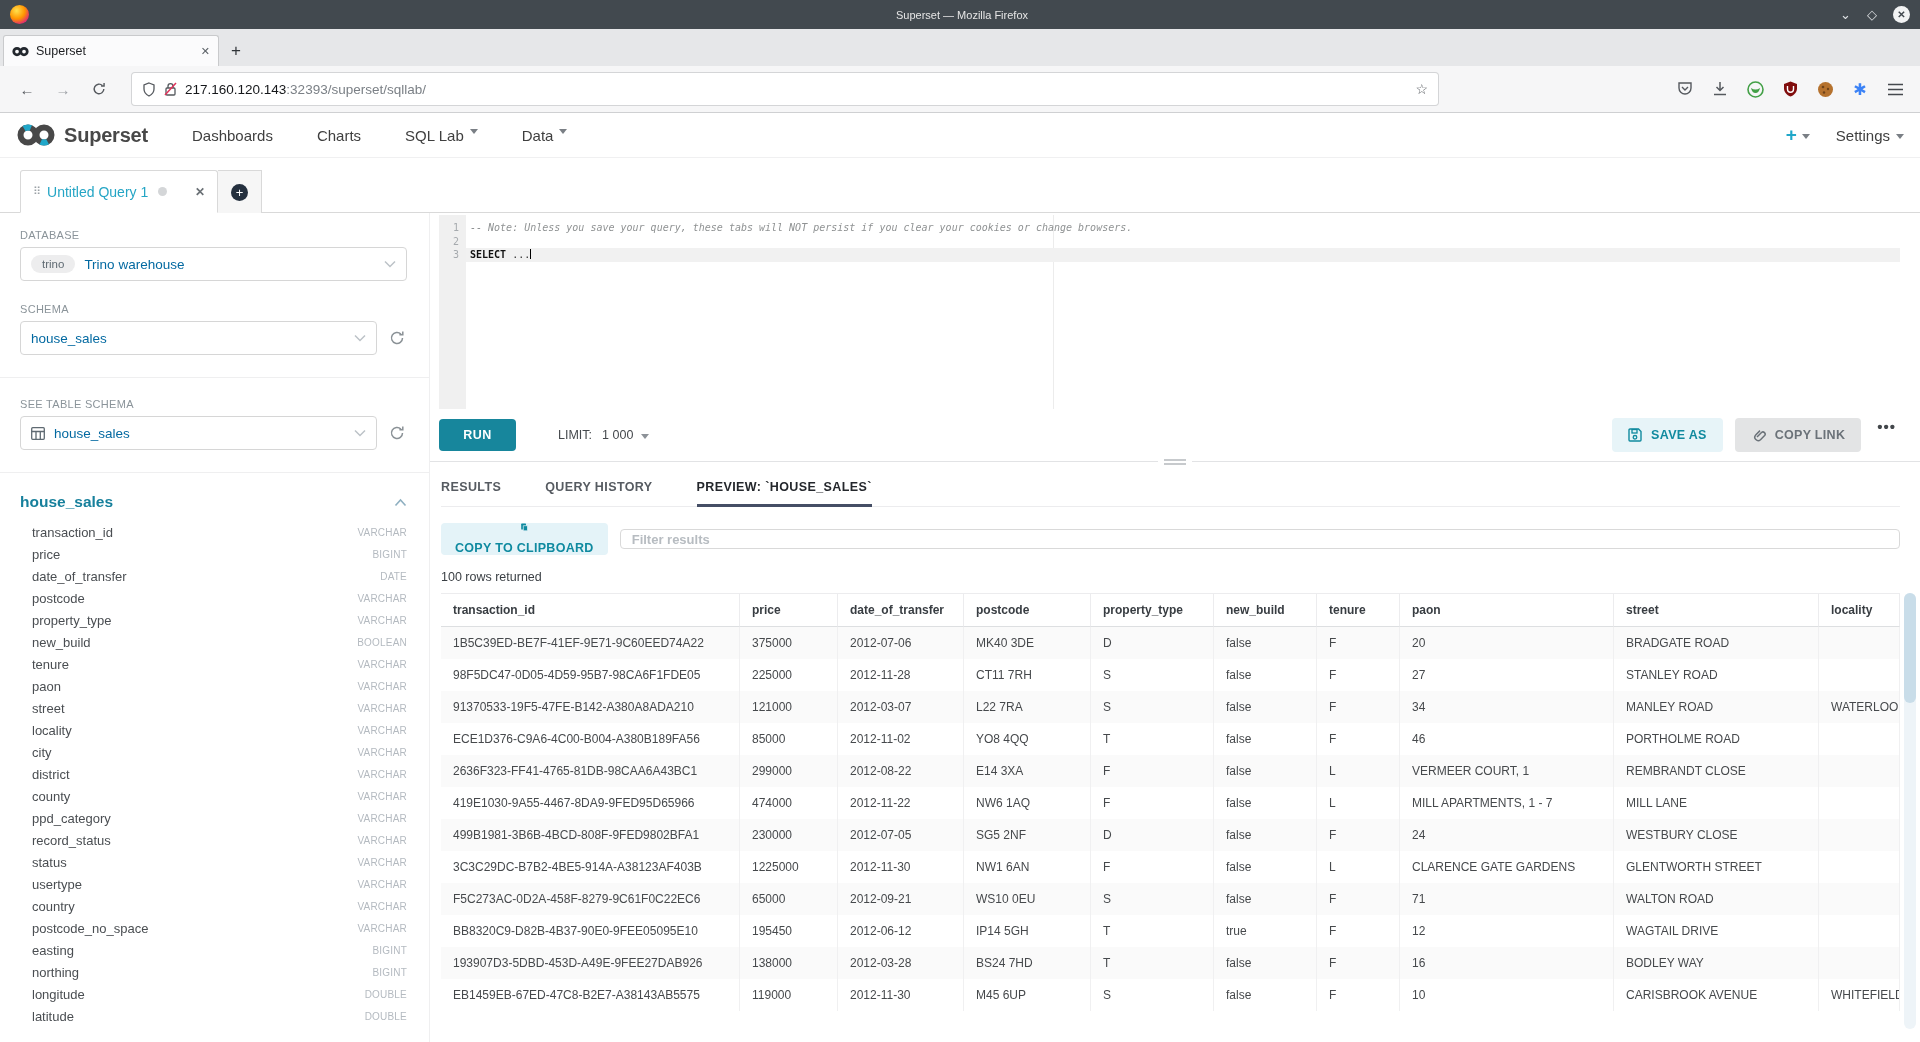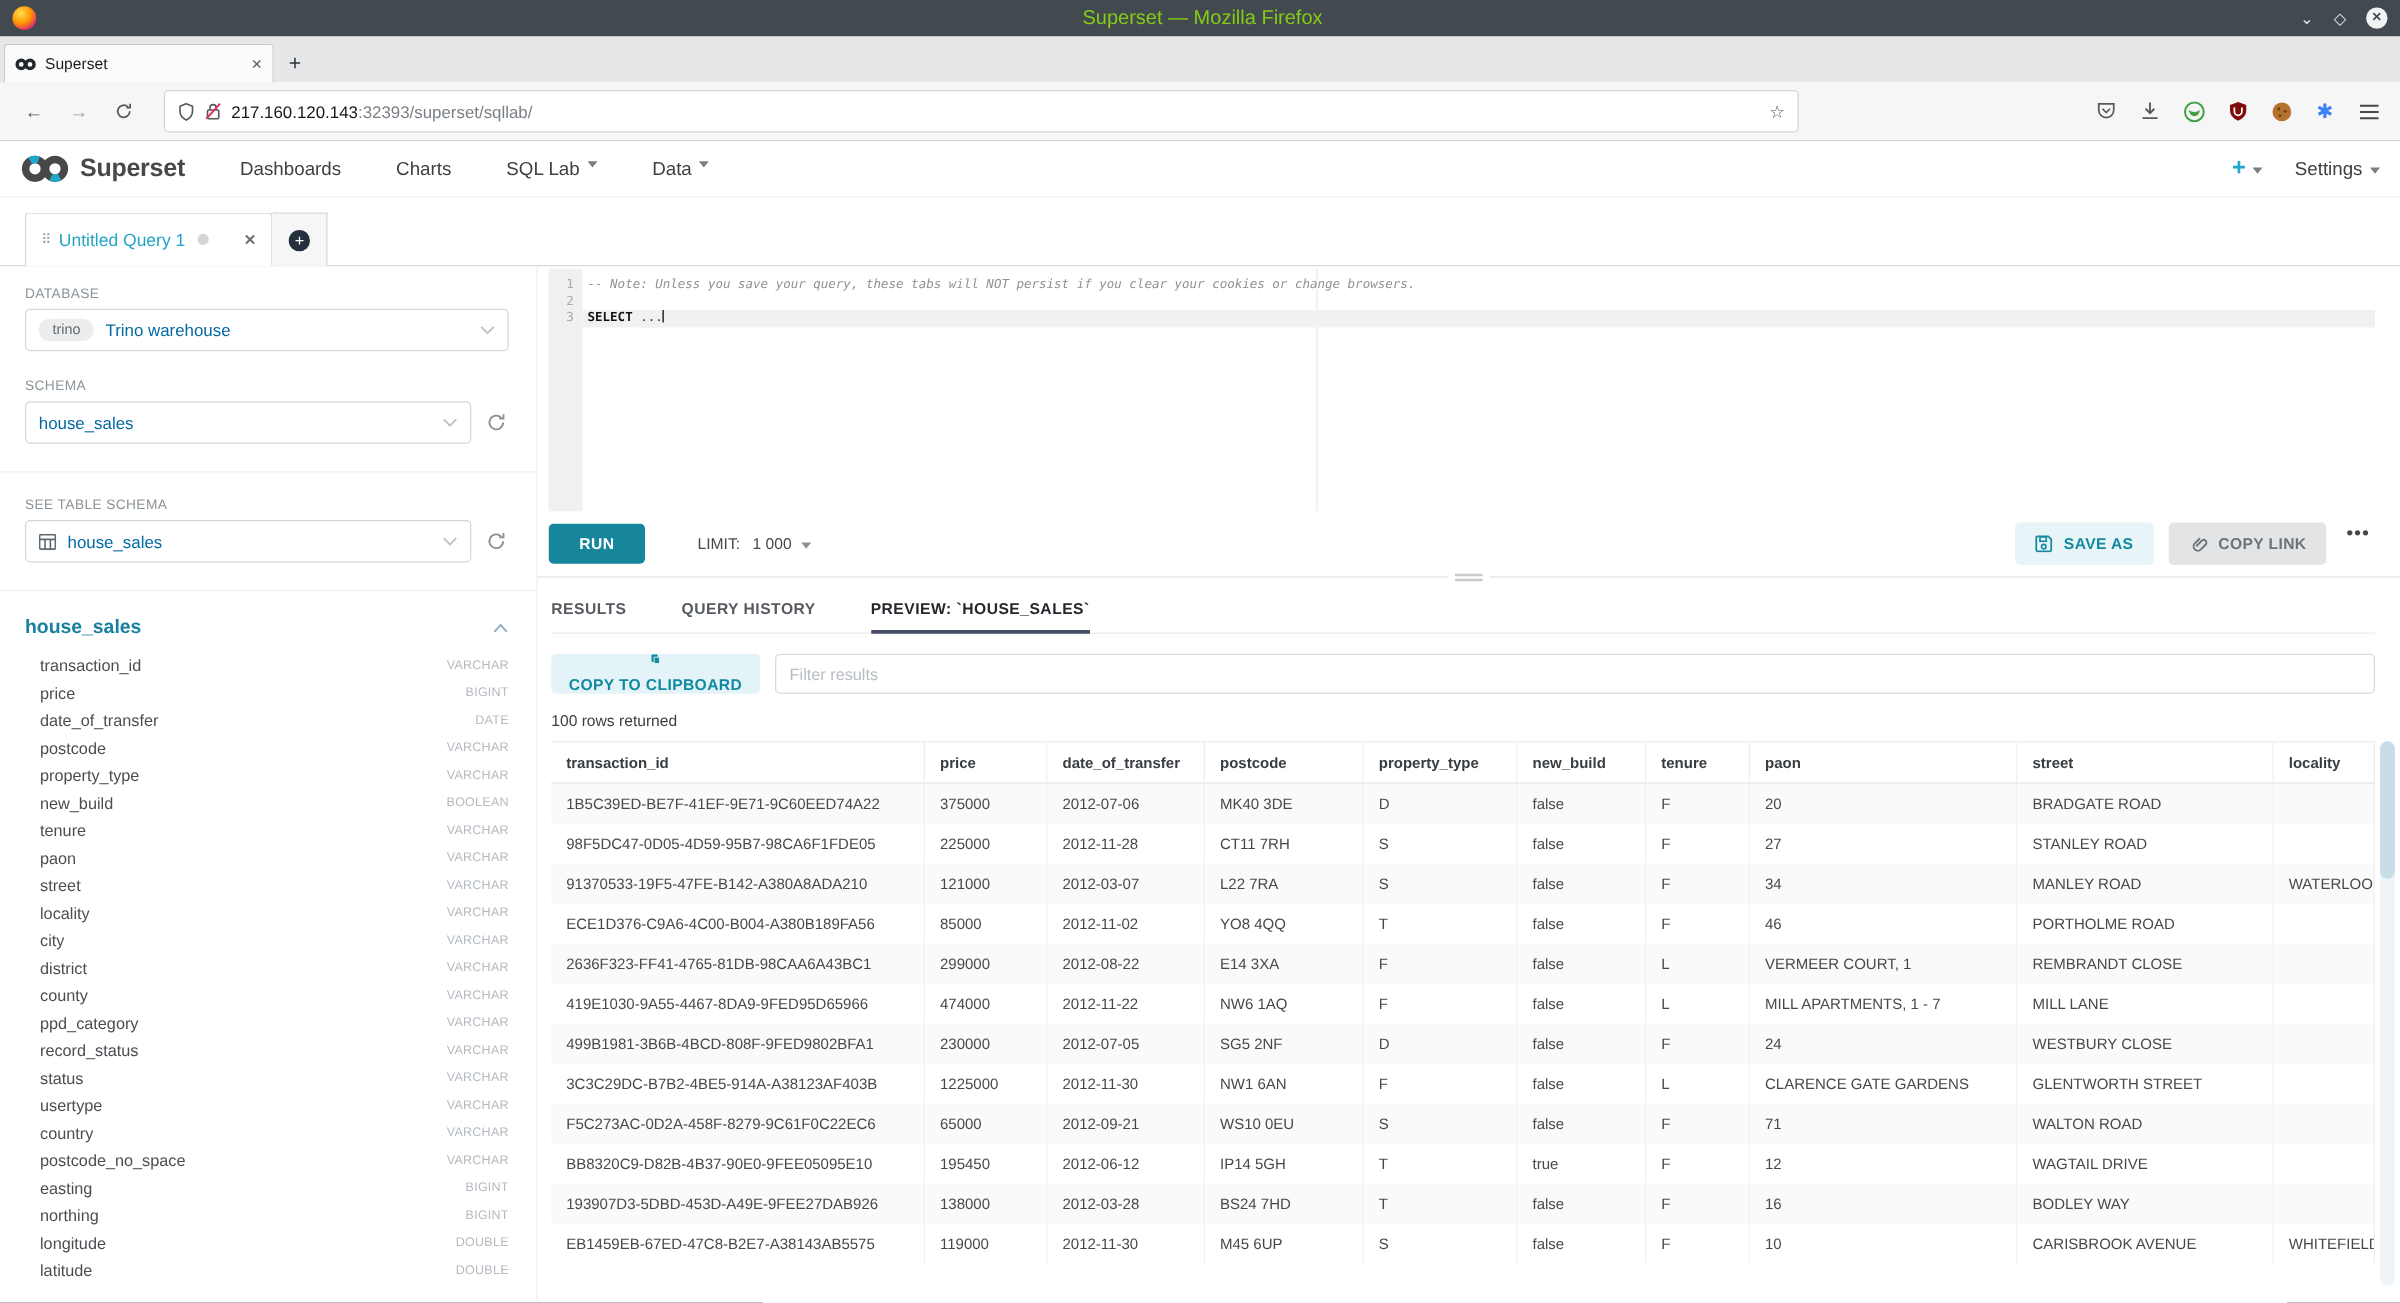--- a/index.html
+++ b/index.html
@@ -4,21 +4,21 @@
 <style>
   * { margin:0; padding:0; box-sizing:border-box; }
   html,body { background:#888; }
   body { font-family:"Liberation Sans", sans-serif; }
   .screen { position:relative; width:1920px; height:1042px; background:#fff; overflow:hidden; }
 
   
   .titlebar { height:29px; background:#42494f; display:flex; align-items:center; padding:0 10px; position:relative; }
   .ff-logo { width:19px; height:19px; border-radius:50%;
     background:radial-gradient(circle at 35% 30%, #ffe14d 0%, #ff9500 45%, #e3306a 75%, #7542e5 100%); }
-  .win-title { position:absolute; left:4px; right:0; text-align:center; color:#84cc16; font-size:16px; pointer-events:none; }
+  .win-title { position:absolute; left:4px; right:0; text-align:center; color:#e5e5e5; font-size:11px; pointer-events:none; }
   .win-controls { margin-left:auto; display:flex; align-items:center; gap:16px; z-index:2; }
   .wc { color:#dfe2e5; font-size:13px; line-height:1; cursor:default; }
   .wc.close { width:17px; height:17px; background:#f2f3f4; color:#42494f; border-radius:50%;
     display:flex; align-items:center; justify-content:center; font-size:10px; font-weight:bold; }
 
   
   .tabbar { height:37px; background:#e6e7e9; display:flex; align-items:flex-end; padding:0 0 0 3px; }
   .btab { width:216px; height:31px; background:#fbfbfc; border:1px solid #c9cacc; border-bottom:none; border-radius:3px 3px 0 0;
     display:flex; align-items:center; gap:7px; padding:0 8px; font-size:12.5px; color:#1c1e21; }
   .btab .tabclose { margin-left:auto; color:#5b6167; font-size:11px; }
@@ -109,21 +109,21 @@
 
   
   .south { flex:1; position:relative; padding:0 20px 0 11px; overflow:hidden; }
   .rtabs { display:flex; gap:44px; margin-top:18px; border-bottom:1px solid #ececee; }
   .rtab { font-size:12.5px; font-weight:bold; color:#565b61; letter-spacing:0.4px; padding-bottom:12px; position:relative; }
   .rtab.active { color:#24272c; }
   .rtab.active::after { content:""; position:absolute; left:0; right:0; bottom:-1px; height:3px; background:#454e65; }
   .actions-row { margin-top:16px; display:flex; align-items:center; gap:12px; }
   .copyclip { height:32px; background:#e4f3f8; color:#0f8aa0; border:none; border-radius:4px; font-size:12.5px; font-weight:bold;
     display:flex; align-items:center; gap:9px; padding:0 14px; letter-spacing:0.3px; font-family:inherit;flex-direction:column; }
-  .filterinput { flex:1; height:32px; border:1px solid #d9d9d9; border-radius:4px; padding:0 11px; font-size:13px; color:#3a3f44; font-family:inherit; }
+  .filterinput { flex:1; height:20px; border:1px solid #d9d9d9; border-radius:4px; padding:0 11px; font-size:13px; color:#3a3f44; font-family:inherit;font-weight:bold; }
   .filterinput::placeholder { color:#b7bcc1; }
   .rowcount { margin-top:15px; font-size:12.5px; color:#3a3f44; }
 
   
   .rtable { margin-top:9px; position:relative; }
   .tgrid { display:grid; grid-template-columns:299px 98px 126px 127px 123px 103px 83px 214px 205px minmax(60px,1fr); }
   .th { height:34px; display:flex; align-items:center; padding:0 12px; font-size:12px; font-weight:bold; color:#383d42;
     border-top:1px solid #ececee; border-bottom:1px solid #dddfe1; border-right:1px solid #ececee; background:#fff; white-space:nowrap; overflow:hidden; }
   .tcell { height:32px; display:flex; align-items:center; padding:0 12px; font-size:12px; color:#46494c;
     border-right:1px solid #f0f0f1; white-space:nowrap; overflow:hidden; }

